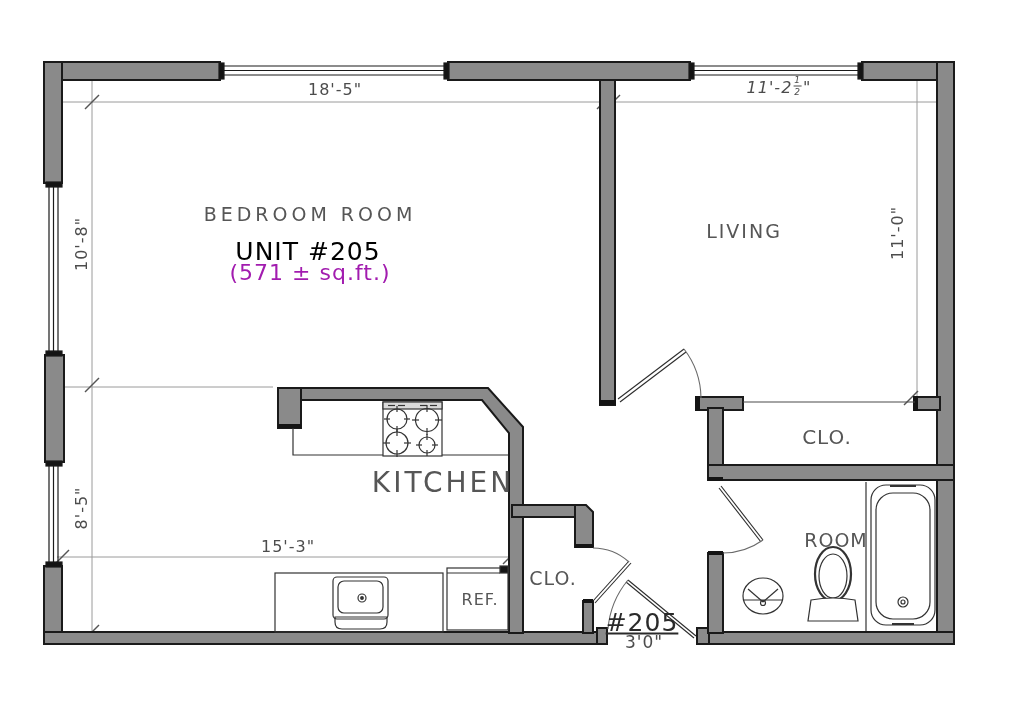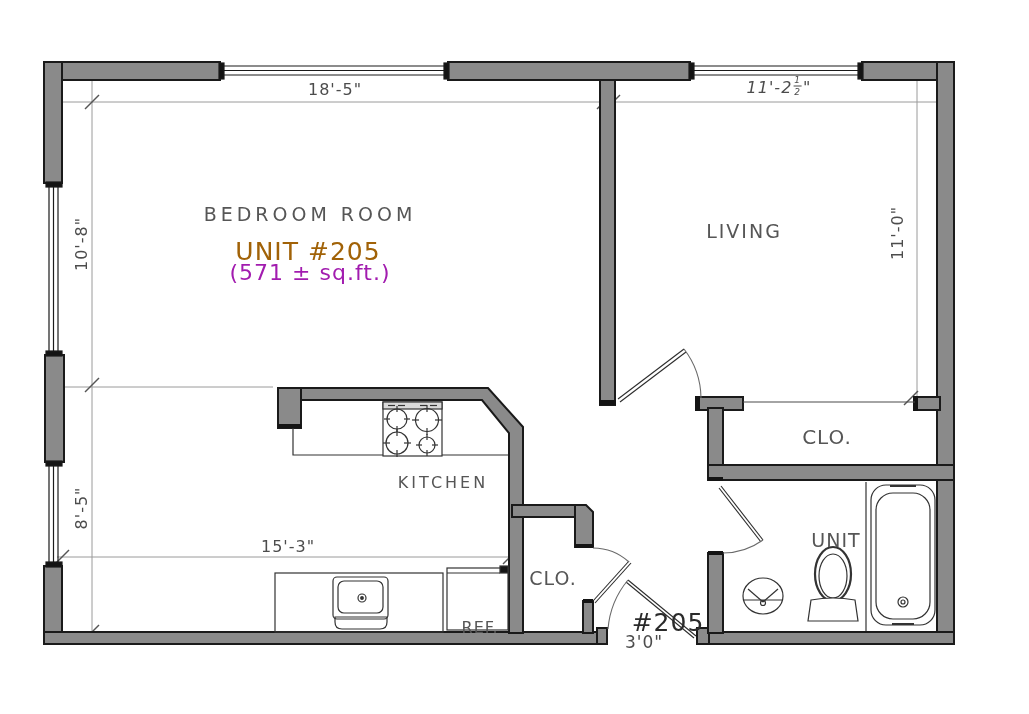--- a/index.html
+++ b/index.html
@@ -7,21 +7,21 @@
     position:relative;width:1029px;height:714px;background:#fff;overflow:hidden;
     font-family:"DejaVu Sans", sans-serif;
   }
   .plan-wrap svg{position:absolute;left:0;top:0;}
   .lbl{
     position:absolute;transform:translate(-50%,-50%);
     white-space:nowrap;color:#4f4f4f;line-height:1;
   }
   .lbl.rot{transform:translate(-50%,-50%) rotate(-90deg);}
   .room{font-size:19px;letter-spacing:4px;color:#565656;}
-  .unit{font-size:25px;letter-spacing:1px;color:#a16207;}
+  .unit{font-size:25px;letter-spacing:1px;color:#000000;}
   .area{font-size:22px;color:#a21caf;letter-spacing:1px;}
   .dim{font-size:16px;color:#4c4c4c;letter-spacing:1px;}
   .small{font-size:17px;}
   .door-num{font-size:25px;color:#2a2a2a;letter-spacing:1px;}
   .frac{display:inline-block;vertical-align:-2px;text-align:center;font-size:9px;line-height:1;margin:0 1px;}
   .frac .num{display:block;border-bottom:1px solid #4c4c4c;padding:0 1px 1px;}
   .frac .den{display:block;padding-top:1px;}
 </style>
 </head>
 <body>
@@ -224,28 +224,28 @@
       <line x1="763" y1="602" x2="778" y2="589"></line>
       <circle cx="763" cy="603" r="2.5"></circle>
     </g>
   </g>
 </svg>
 
 <div class="lbl room" style="left:310px;top:214px;">BEDROOM ROOM</div>
 <div class="lbl unit" style="left:308px;top:251px;">UNIT #205</div>
 <div class="lbl area" style="left:310px;top:273px;">(571 ± sq.ft.)</div>
 <div class="lbl room" style="left:744px;top:231px;letter-spacing:2px;">LIVING</div>
-<div class="lbl room" style="left:443px;top:483px;font-size:16px;letter-spacing:3px;">KITCHEN</div>
+<div class="lbl room" style="left:443px;top:483px;font-size:28px;letter-spacing:3px;">KITCHEN</div>
 <div class="lbl room" style="left:827px;top:437px;font-size:20px;letter-spacing:1px;">CLO.</div>
 <div class="lbl room" style="left:553px;top:578px;font-size:19px;letter-spacing:1px;">CLO.</div>
-<div class="lbl room" style="left:480px;top:600px;font-size:16px;letter-spacing:1px;margin-top:28px;">REF.</div>
-<div class="lbl room" style="left:836px;top:540px;font-size:19px;letter-spacing:1px;">UNIT</div>
+<div class="lbl room" style="left:480px;top:600px;font-size:16px;letter-spacing:1px;">REF.</div>
+<div class="lbl room" style="left:836px;top:540px;font-size:19px;letter-spacing:1px;">ROOM</div>
 
 <div class="lbl dim" style="left:335px;top:90px;">18'-5"</div>
 <div class="lbl dim" style="left:779px;top:86px;font-style:italic;"><span>11'-2</span><span class="frac"><span class="num">1</span><span class="den">2</span></span><span>"</span></div>
 <div class="lbl dim rot" style="left:82px;top:244px;">10'-8"</div>
 <div class="lbl dim rot" style="left:82px;top:508px;">8'-5"</div>
 <div class="lbl dim rot" style="left:898px;top:233px;">11'-0"</div>
 <div class="lbl dim" style="left:288px;top:547px;">15'-3"</div>
-<div class="lbl door-num" style="left:668px;top:622px;">#205</div>
+<div class="lbl door-num" style="left:642px;top:622px;text-decoration:underline;">#205</div>
 <div class="lbl dim small" style="left:644px;top:642px;">3'0"</div>
 
 </div>
 
 </body></html>

